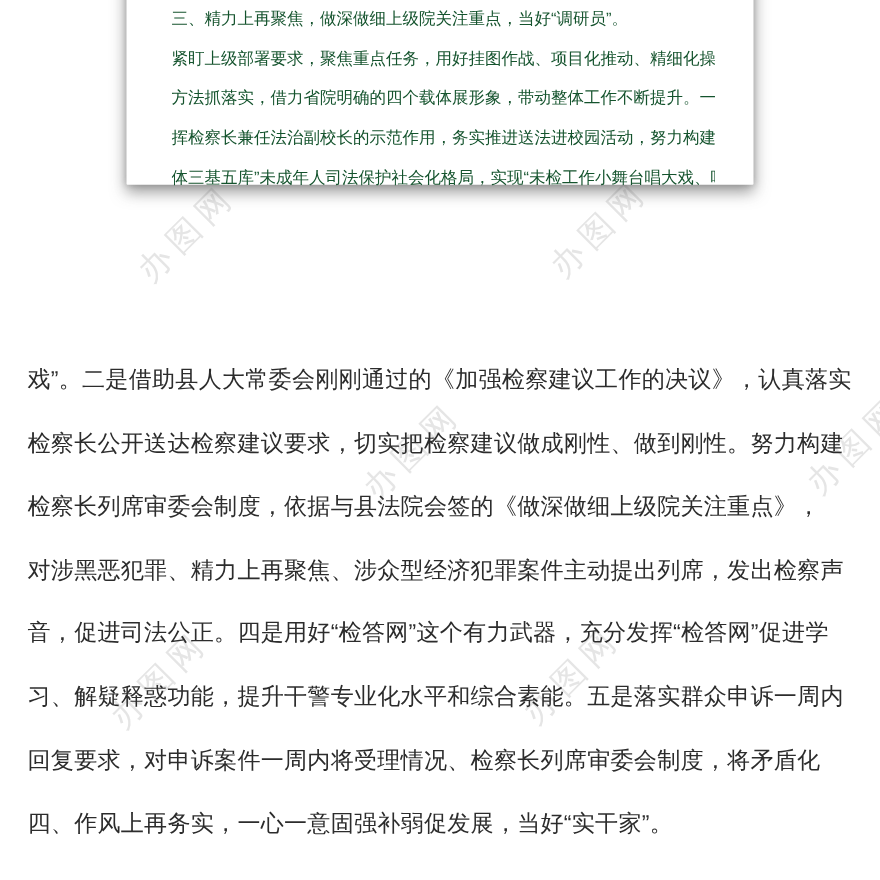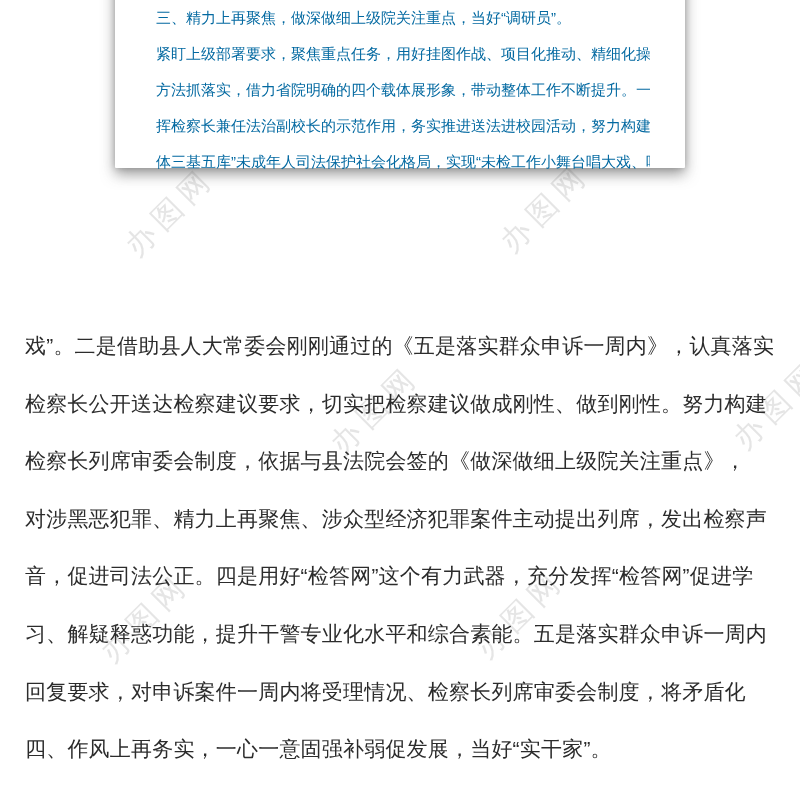--- a/index.html
+++ b/index.html
@@ -40,21 +40,21 @@
     box-sizing: border-box;
     padding: 25px 35px 0 41px;
     box-shadow: 0 6px 14px rgba(70, 70, 70, 0.55), 0 0 6px rgba(0, 0, 0, 0.18);
     border-radius: 1px;
     z-index: 3;
   }
   .preview-card .card-line {
     font-size: 15px;
     line-height: 36px;
     height: 36px;
-    color: #0369a1;
+    color: #14532d;
     white-space: nowrap;
     overflow: hidden;
   }
 
   
   .doc-body {
     position: absolute;
     left: 25px;
     top: 317px;
     width: 755px;
@@ -84,21 +84,21 @@
 
   <div class="preview-card">
     <div class="card-line">三、精力上再聚焦，做深做细上级院关注重点，当好“调研员”。</div>
     <div class="card-line">紧盯上级部署要求，聚焦重点任务，用好挂图作战、项目化推动、精细化操作的</div>
     <div class="card-line">方法抓落实，借力省院明确的四个载体展形象，带动整体工作不断提升。一是发</div>
     <div class="card-line">挥检察长兼任法治副校长的示范作用，务实推进送法进校园活动，努力构建“一</div>
     <div class="card-line">体三基五库”未成年人司法保护社会化格局，实现“未检工作小舞台唱大戏、唱好</div>
   </div>
 
   <div class="doc-body">
-    <div class="body-line">戏”。二是借助县人大常委会刚刚通过的《五是落实群众申诉一周内》，认真落实</div>
+    <div class="body-line">戏”。二是借助县人大常委会刚刚通过的《加强检察建议工作的决议》，认真落实</div>
     <div class="body-line">检察长公开送达检察建议要求，切实把检察建议做成刚性、做到刚性。努力构建</div>
     <div class="body-line">检察长列席审委会制度，依据与县法院会签的《做深做细上级院关注重点》，</div>
     <div class="body-line">对涉黑恶犯罪、精力上再聚焦、涉众型经济犯罪案件主动提出列席，发出检察声</div>
     <div class="body-line">音，促进司法公正。四是用好“检答网”这个有力武器，充分发挥“检答网”促进学</div>
     <div class="body-line">习、解疑释惑功能，提升干警专业化水平和综合素能。五是落实群众申诉一周内</div>
     <div class="body-line">回复要求，对申诉案件一周内将受理情况、检察长列席审委会制度，将矛盾化</div>
     <div class="body-line">四、作风上再务实，一心一意固强补弱促发展，当好“实干家”。</div>
   </div>
 
 </div>

